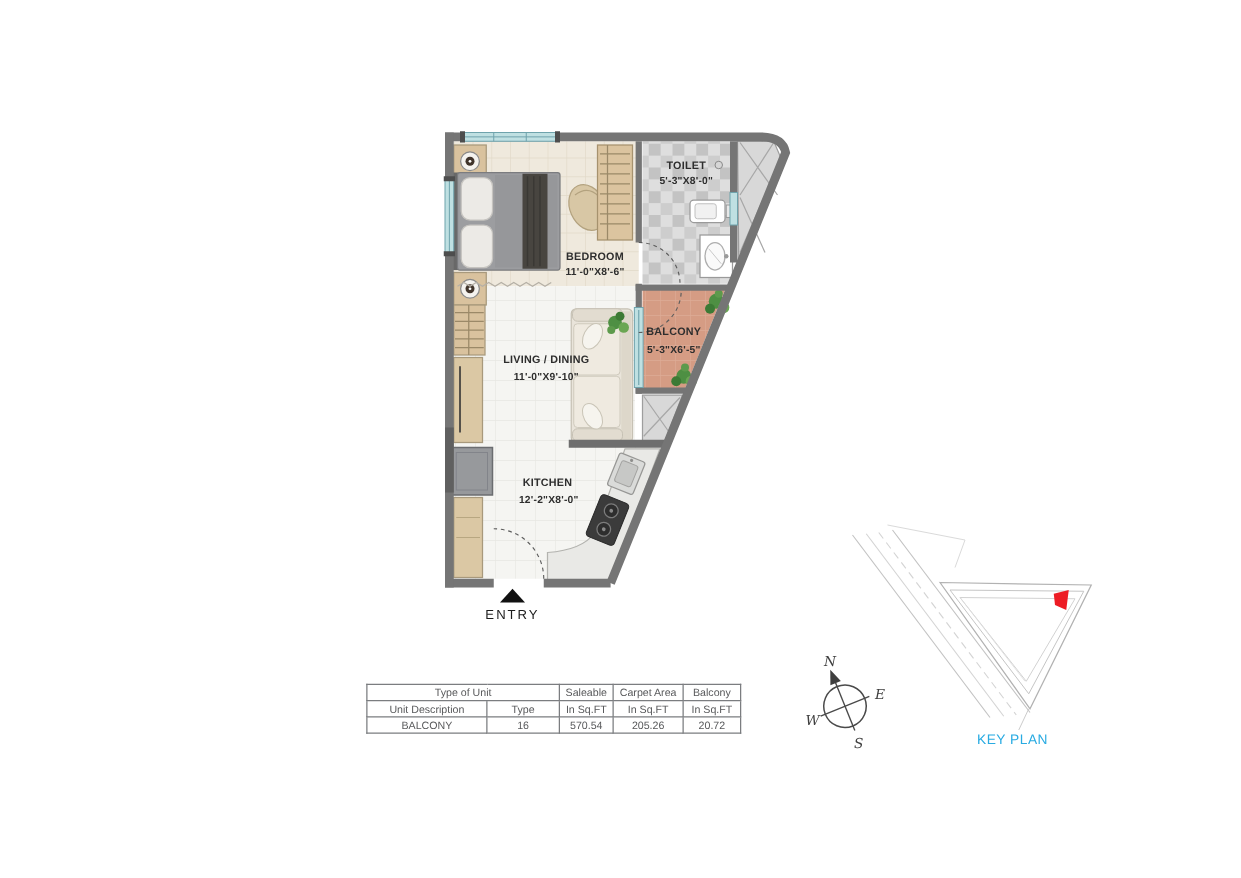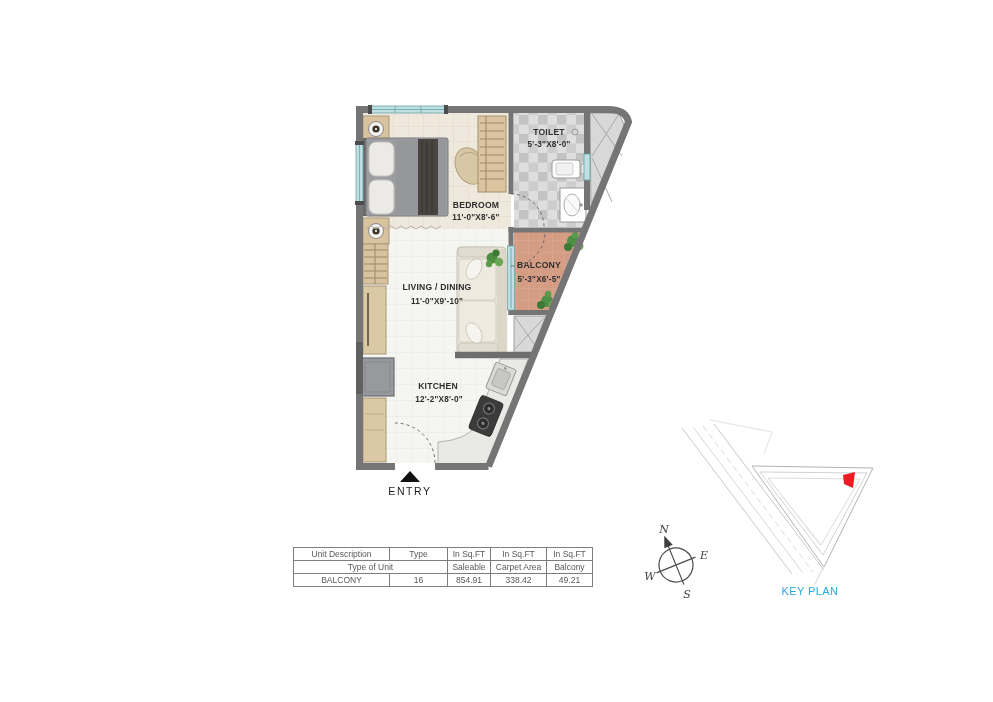--- a/index.html
+++ b/index.html
@@ -221,38 +221,38 @@
       <text class="room-dims" x="91" y="306">12'-2"X8'-0"</text>
     </g>
 
     <polygon points="52,386 72,386 62,375" fill="#111111"></polygon>
     <text class="entry-txt" x="62" y="399" text-anchor="middle">ENTRY</text>
   </svg>
 
   <table id="unit-table" class="abs" style="left:293px;top:547px;">
     <tbody>
         <tr>
+      <td colspan="2" class="c1">Type of Unit</td>
+      <td class="c3">Saleable</td>
+      <td class="c4">Carpet Area</td>
+      <td class="c5">Balcony</td>
+    </tr>
+    <tr>
       <td class="c1">Unit Description</td>
       <td class="c2">Type</td>
       <td class="c3">In Sq.FT</td>
       <td class="c4">In Sq.FT</td>
       <td class="c5">In Sq.FT</td>
     </tr>
     <tr>
-      <td colspan="2" class="c1">Type of Unit</td>
-      <td class="c3">Saleable</td>
-      <td class="c4">Carpet Area</td>
-      <td class="c5">Balcony</td>
-    </tr>
-    <tr>
       <td class="c1">BALCONY</td>
       <td class="c2">16</td>
-      <td class="c3">854.91</td>
-      <td class="c4">338.42</td>
-      <td class="c5">49.21</td>
+      <td class="c3">570.54</td>
+      <td class="c4">205.26</td>
+      <td class="c5">20.72</td>
     </tr>
   </tbody>
     </table>
 
   <svg class="abs" style="left:640px;top:518px;" width="80" height="86" viewBox="0 0 80 86">
     <g transform="rotate(-22 36 47)" stroke="#4a4a4a" fill="none">
       <circle cx="36" cy="47" r="17" stroke-width="1.2"></circle>
       <line x1="36" y1="24" x2="36" y2="68" stroke-width="1.1"></line>
       <line x1="15" y1="47" x2="57" y2="47" stroke-width="1.1"></line>
       <polygon points="36,15.5 31.5,27 40.5,27" fill="#3f3f3f" stroke="none"></polygon>

